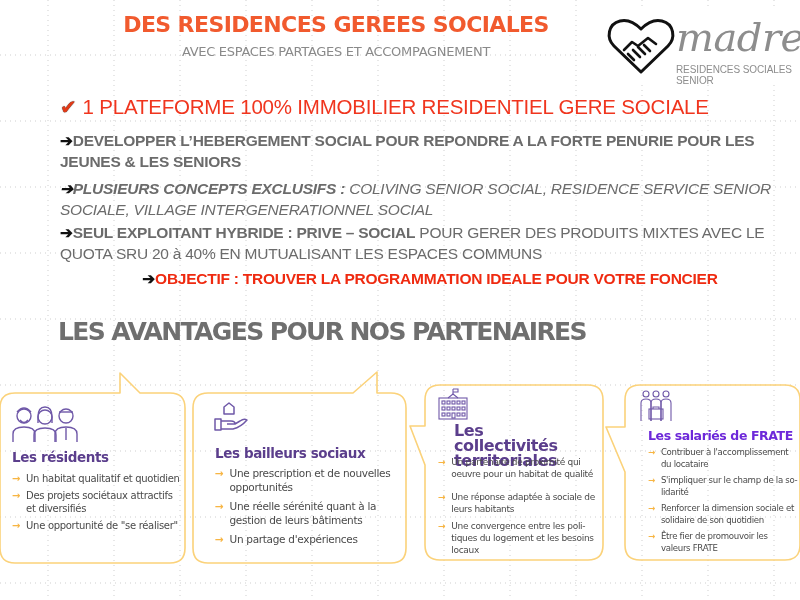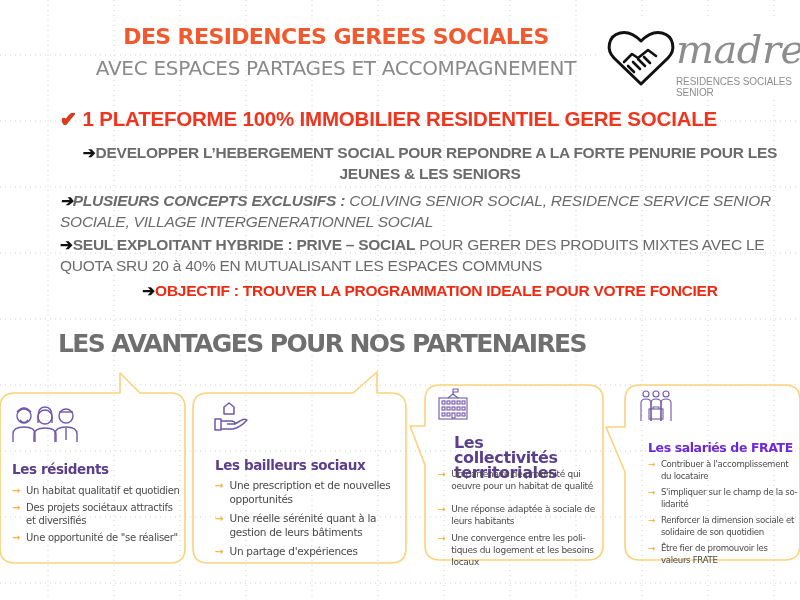--- a/index.html
+++ b/index.html
@@ -2,42 +2,42 @@
 <html><head>
 <meta charset="utf-8">
 <style>
   html, body { margin:0; padding:0; }
   body {
     width:800px; height:600px; position:relative; overflow:hidden;
     background:#ffffff;
     font-family:"Liberation Sans", sans-serif;
   }
   .grid { position:absolute; inset:0; pointer-events:none; }
-  .abs { position:absolute;margin-top:12px; }
+  .abs { position:absolute; }
 
   .title-main {
     left:0; width:672px; top:12px; text-align:center;
     font-family:"DejaVu Sans", sans-serif; font-weight:bold;
     font-size:22px; color:#f15a2e; letter-spacing:-0.6px;
   }
   .title-sub {
     left:0; width:672px; top:44px; text-align:center;
-    font-family:"DejaVu Sans", sans-serif; font-size:20px;
+    font-family:"DejaVu Sans", sans-serif; font-size:13px;
     color:#8a8a8a; letter-spacing:-0.3px;
   }
   .logo-word {
     left:676px; top:14px; font-family:"DejaVu Serif", serif; font-style:italic;
     font-size:40px; color:#8d8d8d; letter-spacing:-0.5px;
   }
   .logo-tag {
     left:676px; top:64px; font-size:10px; color:#8d8d8d; letter-spacing:-0.1px;
   }
 
   .headline {
-    left:60px; top:95px; font-size:20.5px; font-weight:bold; color:#f0351e;
+    left:60px; top:95px; font-size:20.5px; font-weight:normal; color:#f0351e;
     letter-spacing:-0.2px; white-space:nowrap;
   }
   .headline .check { color:#e23a17; font-size:20px; margin-right:6px; text-shadow:0 0 1px #000; }
 
   .para { left:60px; font-size:15.5px; color:#6b6b6b; line-height:21px; letter-spacing:-0.25px; width:740px; }
   .para b { color:#6b6b6b; }
   .para .arrow { color:#111; font-weight:bold; }
   .para.red { color:#ef2a10; font-weight:bold; }
 
   .section-title {
@@ -92,21 +92,21 @@
     <path d="M22 38 l6 6 M27 34 l7 7 M32 31 l7 7 M38 29 l6 6" stroke="#111" stroke-width="2.6" stroke-linecap="round"></path>
   </svg>
 </div>
 <div class="abs logo-word">madre</div>
 <div class="abs logo-tag">RESIDENCES SOCIALES SENIOR</div>
 
 <div class="abs headline">
   <span class="check">✔</span><span>1 PLATEFORME 100% IMMOBILIER RESIDENTIEL GERE SOCIALE</span>
 </div>
 
-<div class="abs para" style="top:130px;text-align:center;">
+<div class="abs para" style="top:130px;">
   <span class="arrow">➔</span><b>DEVELOPPER L’HEBERGEMENT SOCIAL POUR REPONDRE A LA FORTE PENURIE POUR LES JEUNES &amp; LES SENIORS</b>
 </div>
 <div class="abs para" style="top:178px;font-style:italic;">
   <span class="arrow">➔</span><b>PLUSIEURS CONCEPTS EXCLUSIFS :</b><span> COLIVING SENIOR SOCIAL, RESIDENCE SERVICE SENIOR SOCIALE, VILLAGE INTERGENERATIONNEL SOCIAL</span>
 </div>
 <div class="abs para" style="top:222px;">
   <span class="arrow">➔</span><b>SEUL EXPLOITANT HYBRIDE : PRIVE – SOCIAL</b><span> POUR GERER DES PRODUITS MIXTES AVEC LE QUOTA SRU 20 à 40% EN MUTUALISANT LES ESPACES COMMUNS</span>
 </div>
 <div class="abs para red" style="top:268px;text-align:center;">
   <span class="arrow">➔</span><span>OBJECTIF : TROUVER LA PROGRAMMATION IDEALE POUR VOTRE FONCIER</span>

